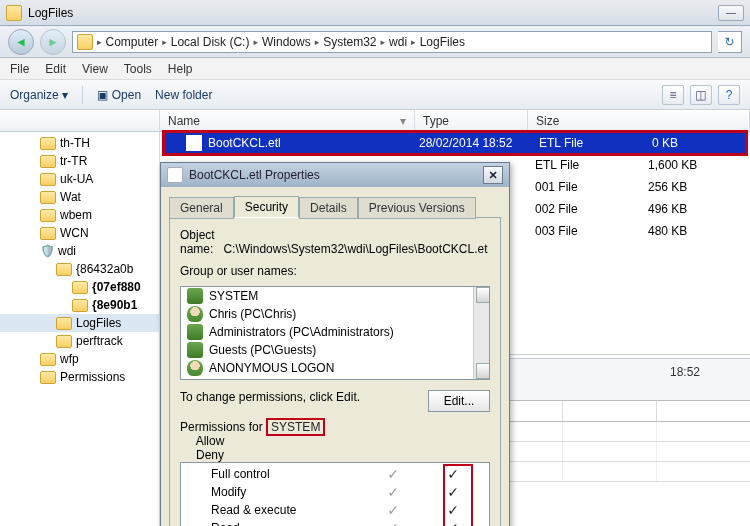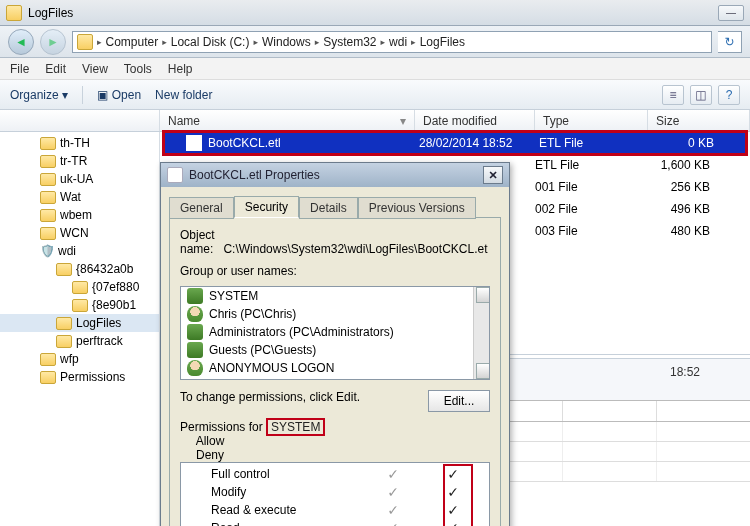--- a/index.html
+++ b/index.html
@@ -32,32 +32,32 @@
 
 
 .colhdr{ height:22px; display:flex; border-bottom:1px solid #c6d0da; background:linear-gradient(#fff,#eef1f5);}
 .colhdr div{ border-right:1px solid #d6dde4; padding:4px 8px; color:#333;}
 
 
 .mainarea{ position:absolute; top:132px; left:0; right:0; bottom:0; display:flex;}
 .tree{ width:160px; border-right:1px solid #d6dde4; overflow:hidden; padding:2px 0; background:#fff;}
 .tree .node{ display:flex; align-items:center; gap:4px; padding:1px 0 1px 40px; height:18px; white-space:nowrap;}
 .tree .node.d1{ padding-left:56px;}
-.tree .node.d2{ padding-left:72px;}
+.tree .node.d2{ padding-left:72px;font-weight:bold;}
 .tree .node .fic{ width:16px;height:13px;background:linear-gradient(#ffe9a5,#f8cf63);border:1px solid #caa638;border-radius:2px;flex-shrink:0;}
 .tree .node.sel{ background:#dbe7f3;}
 .tree .node .shield{ width:14px;height:14px;display:inline-block;}
 
 
 .flist{ flex:1; position:relative;}
 .frow{ display:flex; height:22px; align-items:center;}
 .frow .c-name{ width:255px; padding-left:22px; display:flex; align-items:center; gap:6px;}
 .frow .c-date{ width:120px;}
 .frow .c-type{ width:113px;}
-.frow .c-size{ width:80px; text-align:right; padding-right:18px;}
+.frow .c-size{ width:80px; text-align:left; padding-right:18px;}
 .frow.hi{ background:#1030c0; color:#fff; outline:3px solid #c00018; outline-offset:-1px; margin:0 4px;}
 .frow .fileicon{ width:16px;height:16px;background:#fff;border:1px solid #aab;}
 .frow.hi .fileicon{ border-color:#fff;}
 
 
 .details{ position:absolute; left:0; right:0; top:360px; height:42px; border-top:1px solid #c6d0da; background:#f5f7fa; padding:4px 10px; display:flex; gap:10px; align-items:flex-start;}
 .details .bigicon{ width:32px;height:32px;background:#fff;border:1px solid #bbb;}
 
 
 .propdlg{ position:absolute; left:160px; top:162px; width:350px; height:370px; background:#ece9d8; border:1px solid #6b7b8c; box-shadow:2px 2px 6px rgba(0,0,0,.3); z-index:50;}
@@ -149,21 +149,20 @@
   <div class="viewicons">
     <span>≡</span>
     <span>◫</span>
     <span style="color:#2b6cb0">?</span>
   </div>
 </div>
 
 <div class="colhdr">
   <div style="width:160px"></div>
   <div style="width:255px"><span>Name</span> <span style="float:right;color:#888">▾</span></div>
-  <div style="width:120px">Date modified</div>
   <div style="width:113px">Type</div>
   <div style="flex:1">Size</div>
 </div>
 
 <div class="mainarea">
 
   <div class="tree" id="tree">
       <div class="node">
         <span class="fic"></span>
         <span>th-TH</span>

